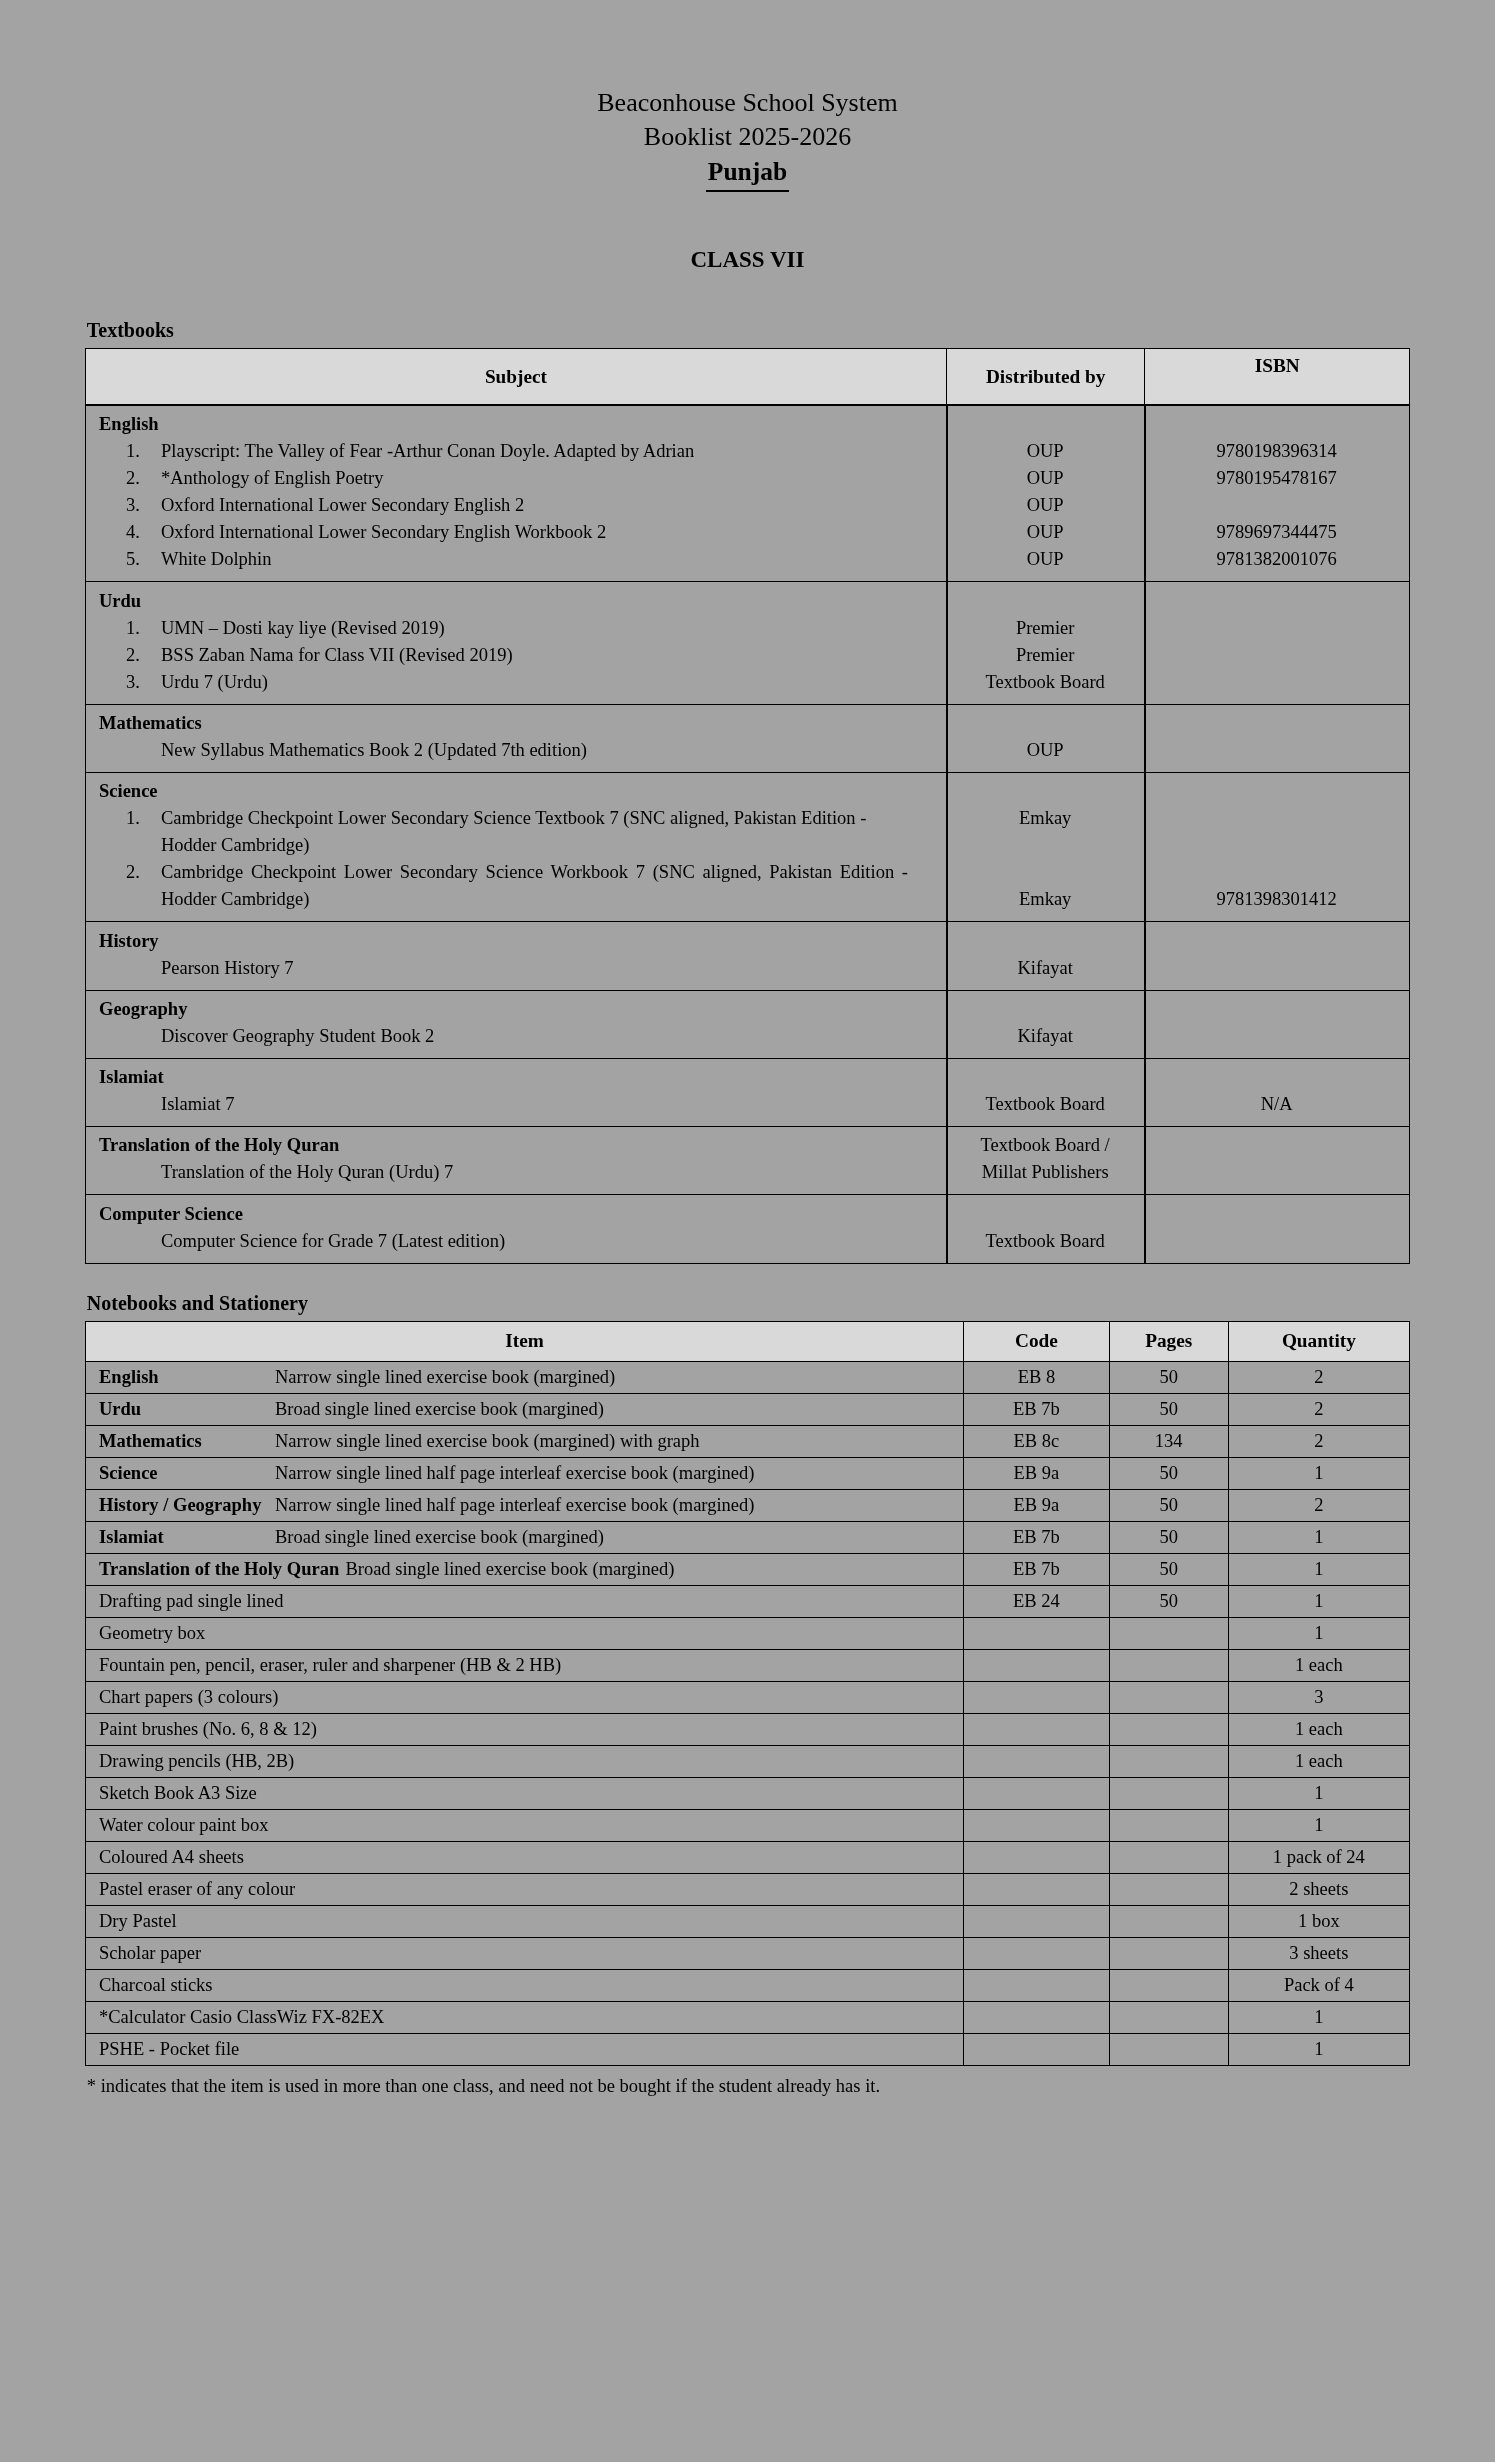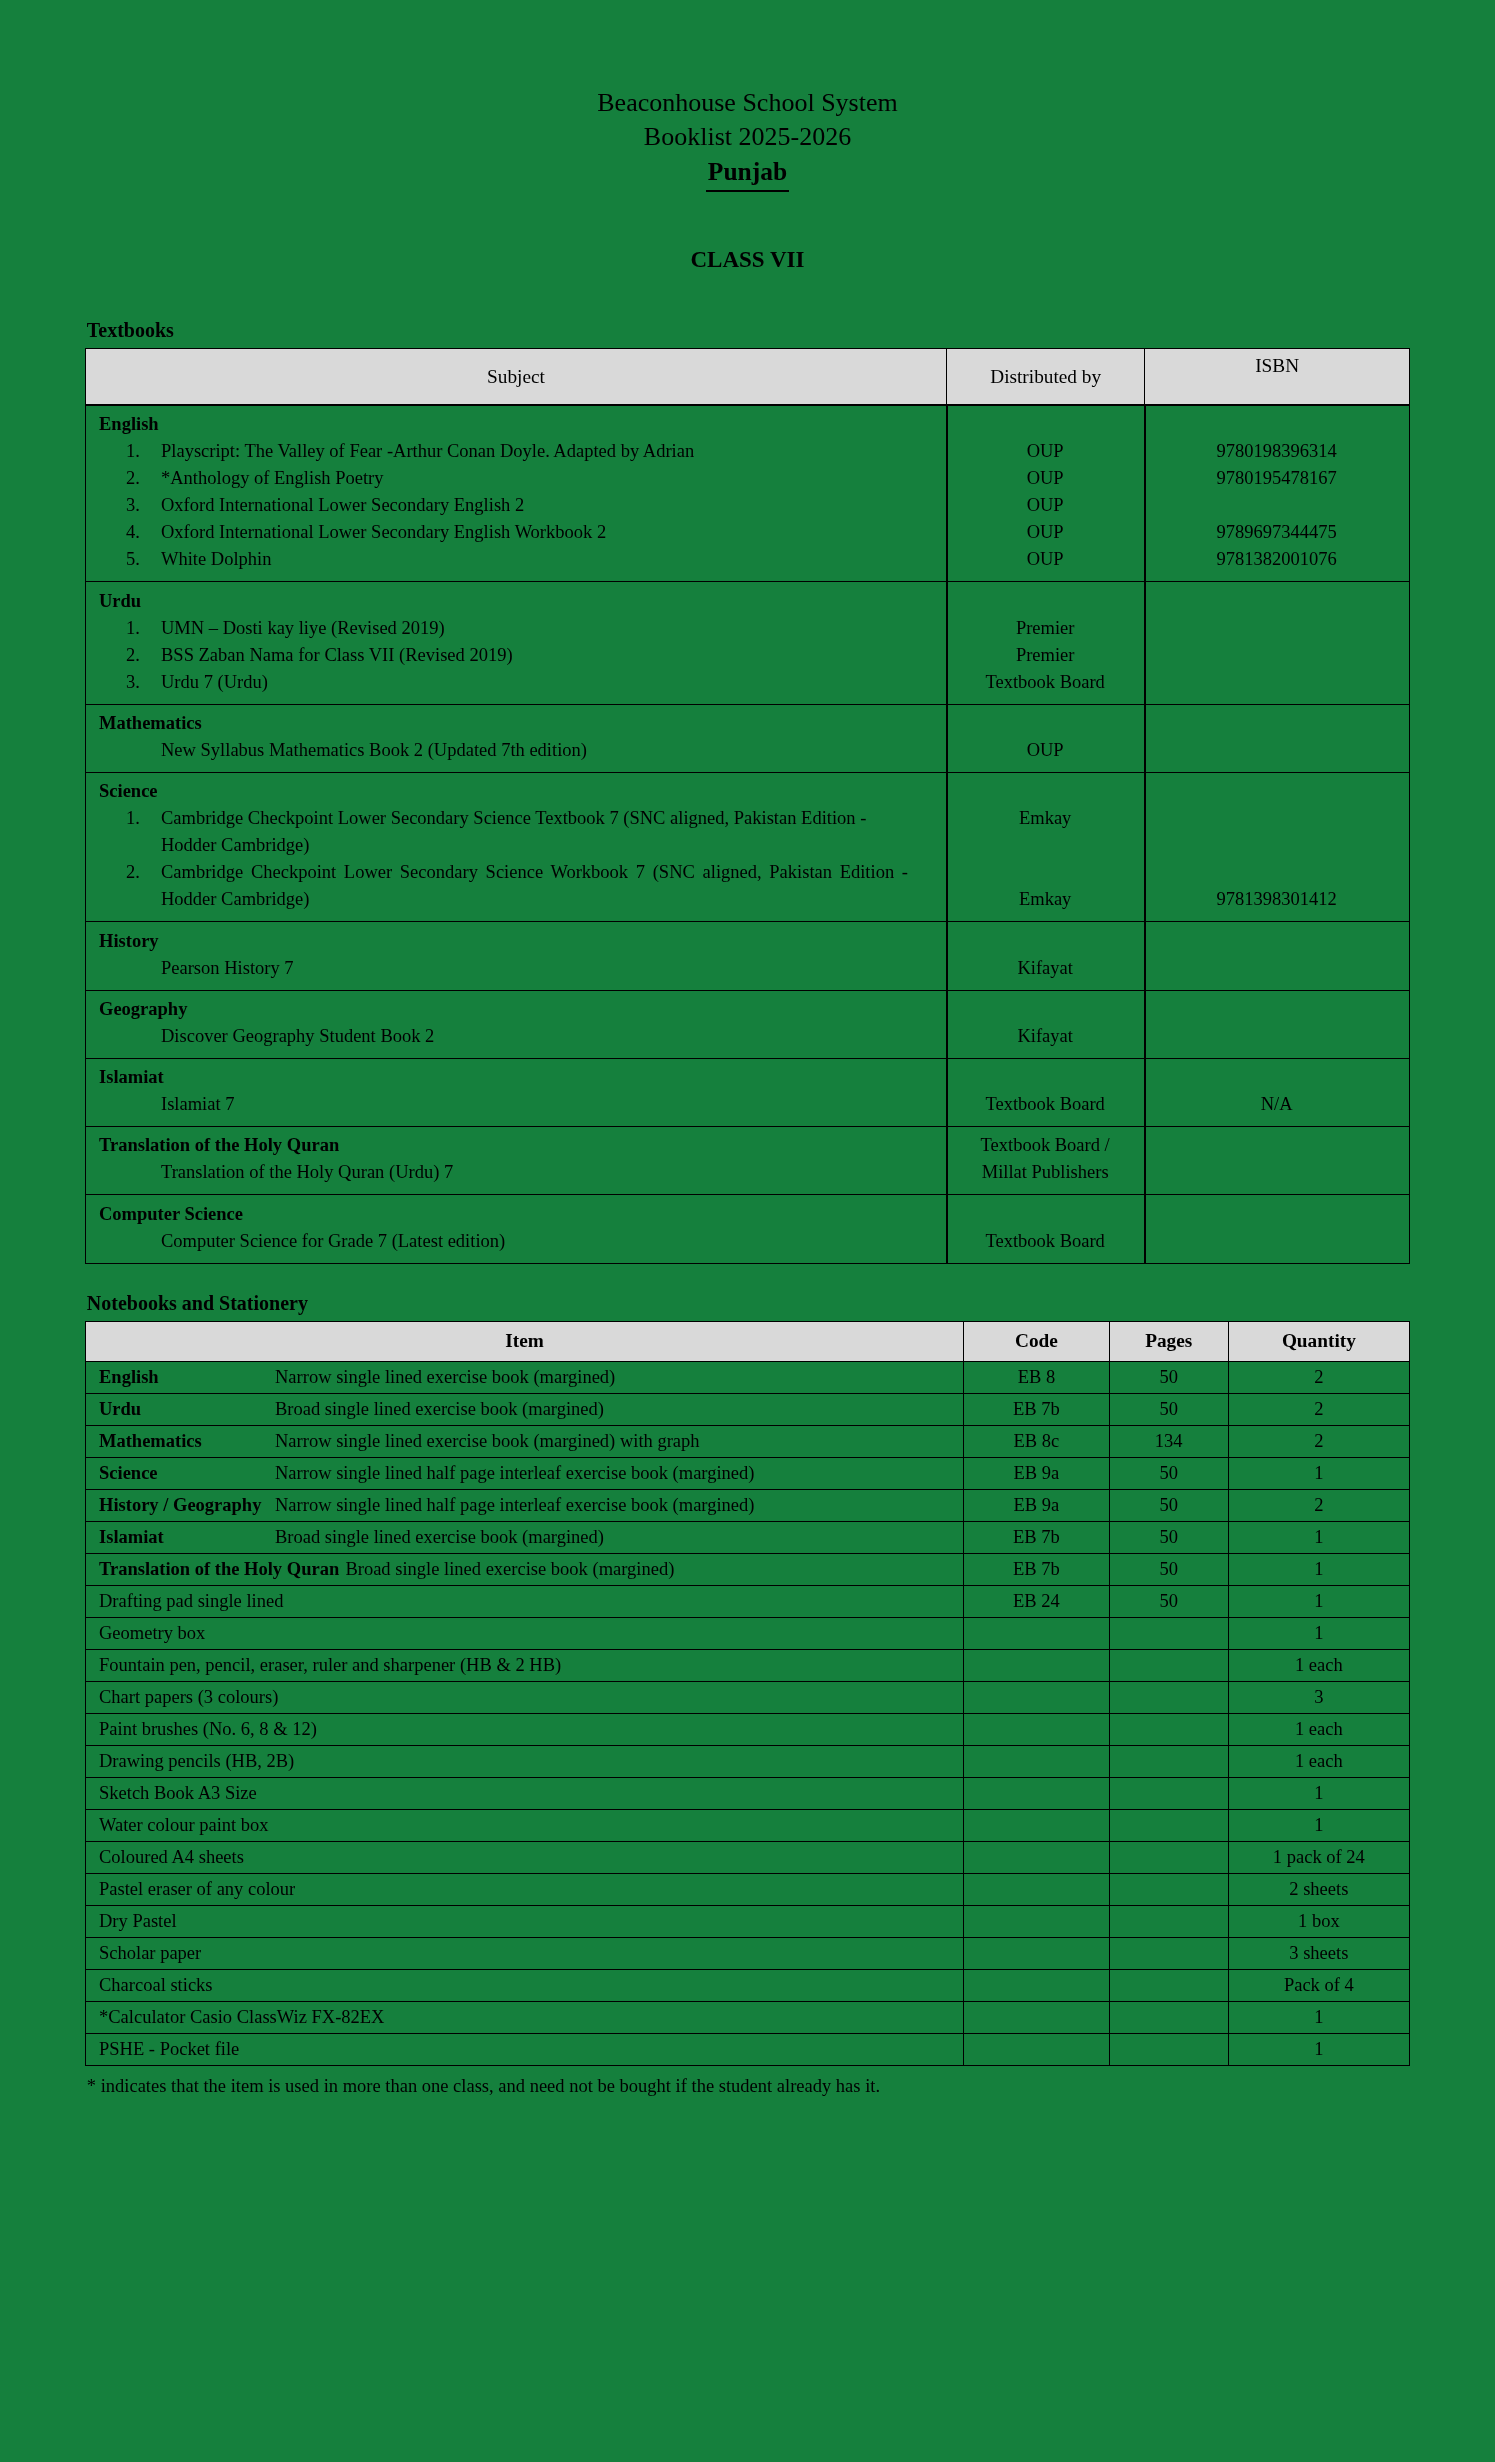--- a/index.html
+++ b/index.html
@@ -1,34 +1,34 @@
 <!DOCTYPE html>
 <html style="font-size:14px"><head>
 <meta charset="utf-8">
 <style>
   html,body{margin:0;padding:0;background:#888;}
   .page{
-    width:1495px;height:2462px;background:#15803d;color:#000;
+    width:1495px;height:2462px;background:#a3a3a3;color:#000;
     font-family:"Liberation Serif", serif;position:relative;overflow:hidden;
   }
   
   .titles{padding-top:86px;text-align:center;}
   .t-line{font-size:26px;line-height:34px;}
   .t-region{display:inline-block;font-size:25.5px;line-height:35px;font-weight:bold;
     border-bottom:2.6px solid #000;padding:0 1.8px 0.9px;}
   .class-heading{text-align:center;font-weight:bold;font-size:23px;margin-top:55px;}
   
   .content{margin:0 85px;width:1325px;}
   .sec-label{font-weight:bold;font-size:20px;margin:0 0 6.2px 1.8px;}
   .lbl-textbooks{margin-top:46px;}
   .lbl-stationery{margin-top:28px;}
   
   .tb-table{border:1.8px solid #000;}
   .tb-header{display:flex;background:#d9d9d9;border-bottom:2.6px solid #000;height:55px;
-    font-weight:normal;font-size:19.3px;}
+    font-weight:bold;font-size:19.3px;}
   .tb-header .hc{display:flex;align-items:center;justify-content:center;box-sizing:border-box;}
   .hc1{width:65%;}
   .hc2{width:15%;border-left:1.8px solid #000;}
   .hc3{width:20%;border-left:1.8px solid #000;align-items:flex-start !important;padding-top:6.2px;}
   .tb-section{position:relative;padding:5.3px 0 8px;}
   .tb-section + .tb-section{border-top:1.8px solid #000;}
   .vline{position:absolute;top:0;bottom:0;width:1.8px;background:#000;}
   .v1{left:65%;}
   .v2{left:80%;}
   .tb-grid{display:grid;grid-template-columns:65% 15% 20%;}

